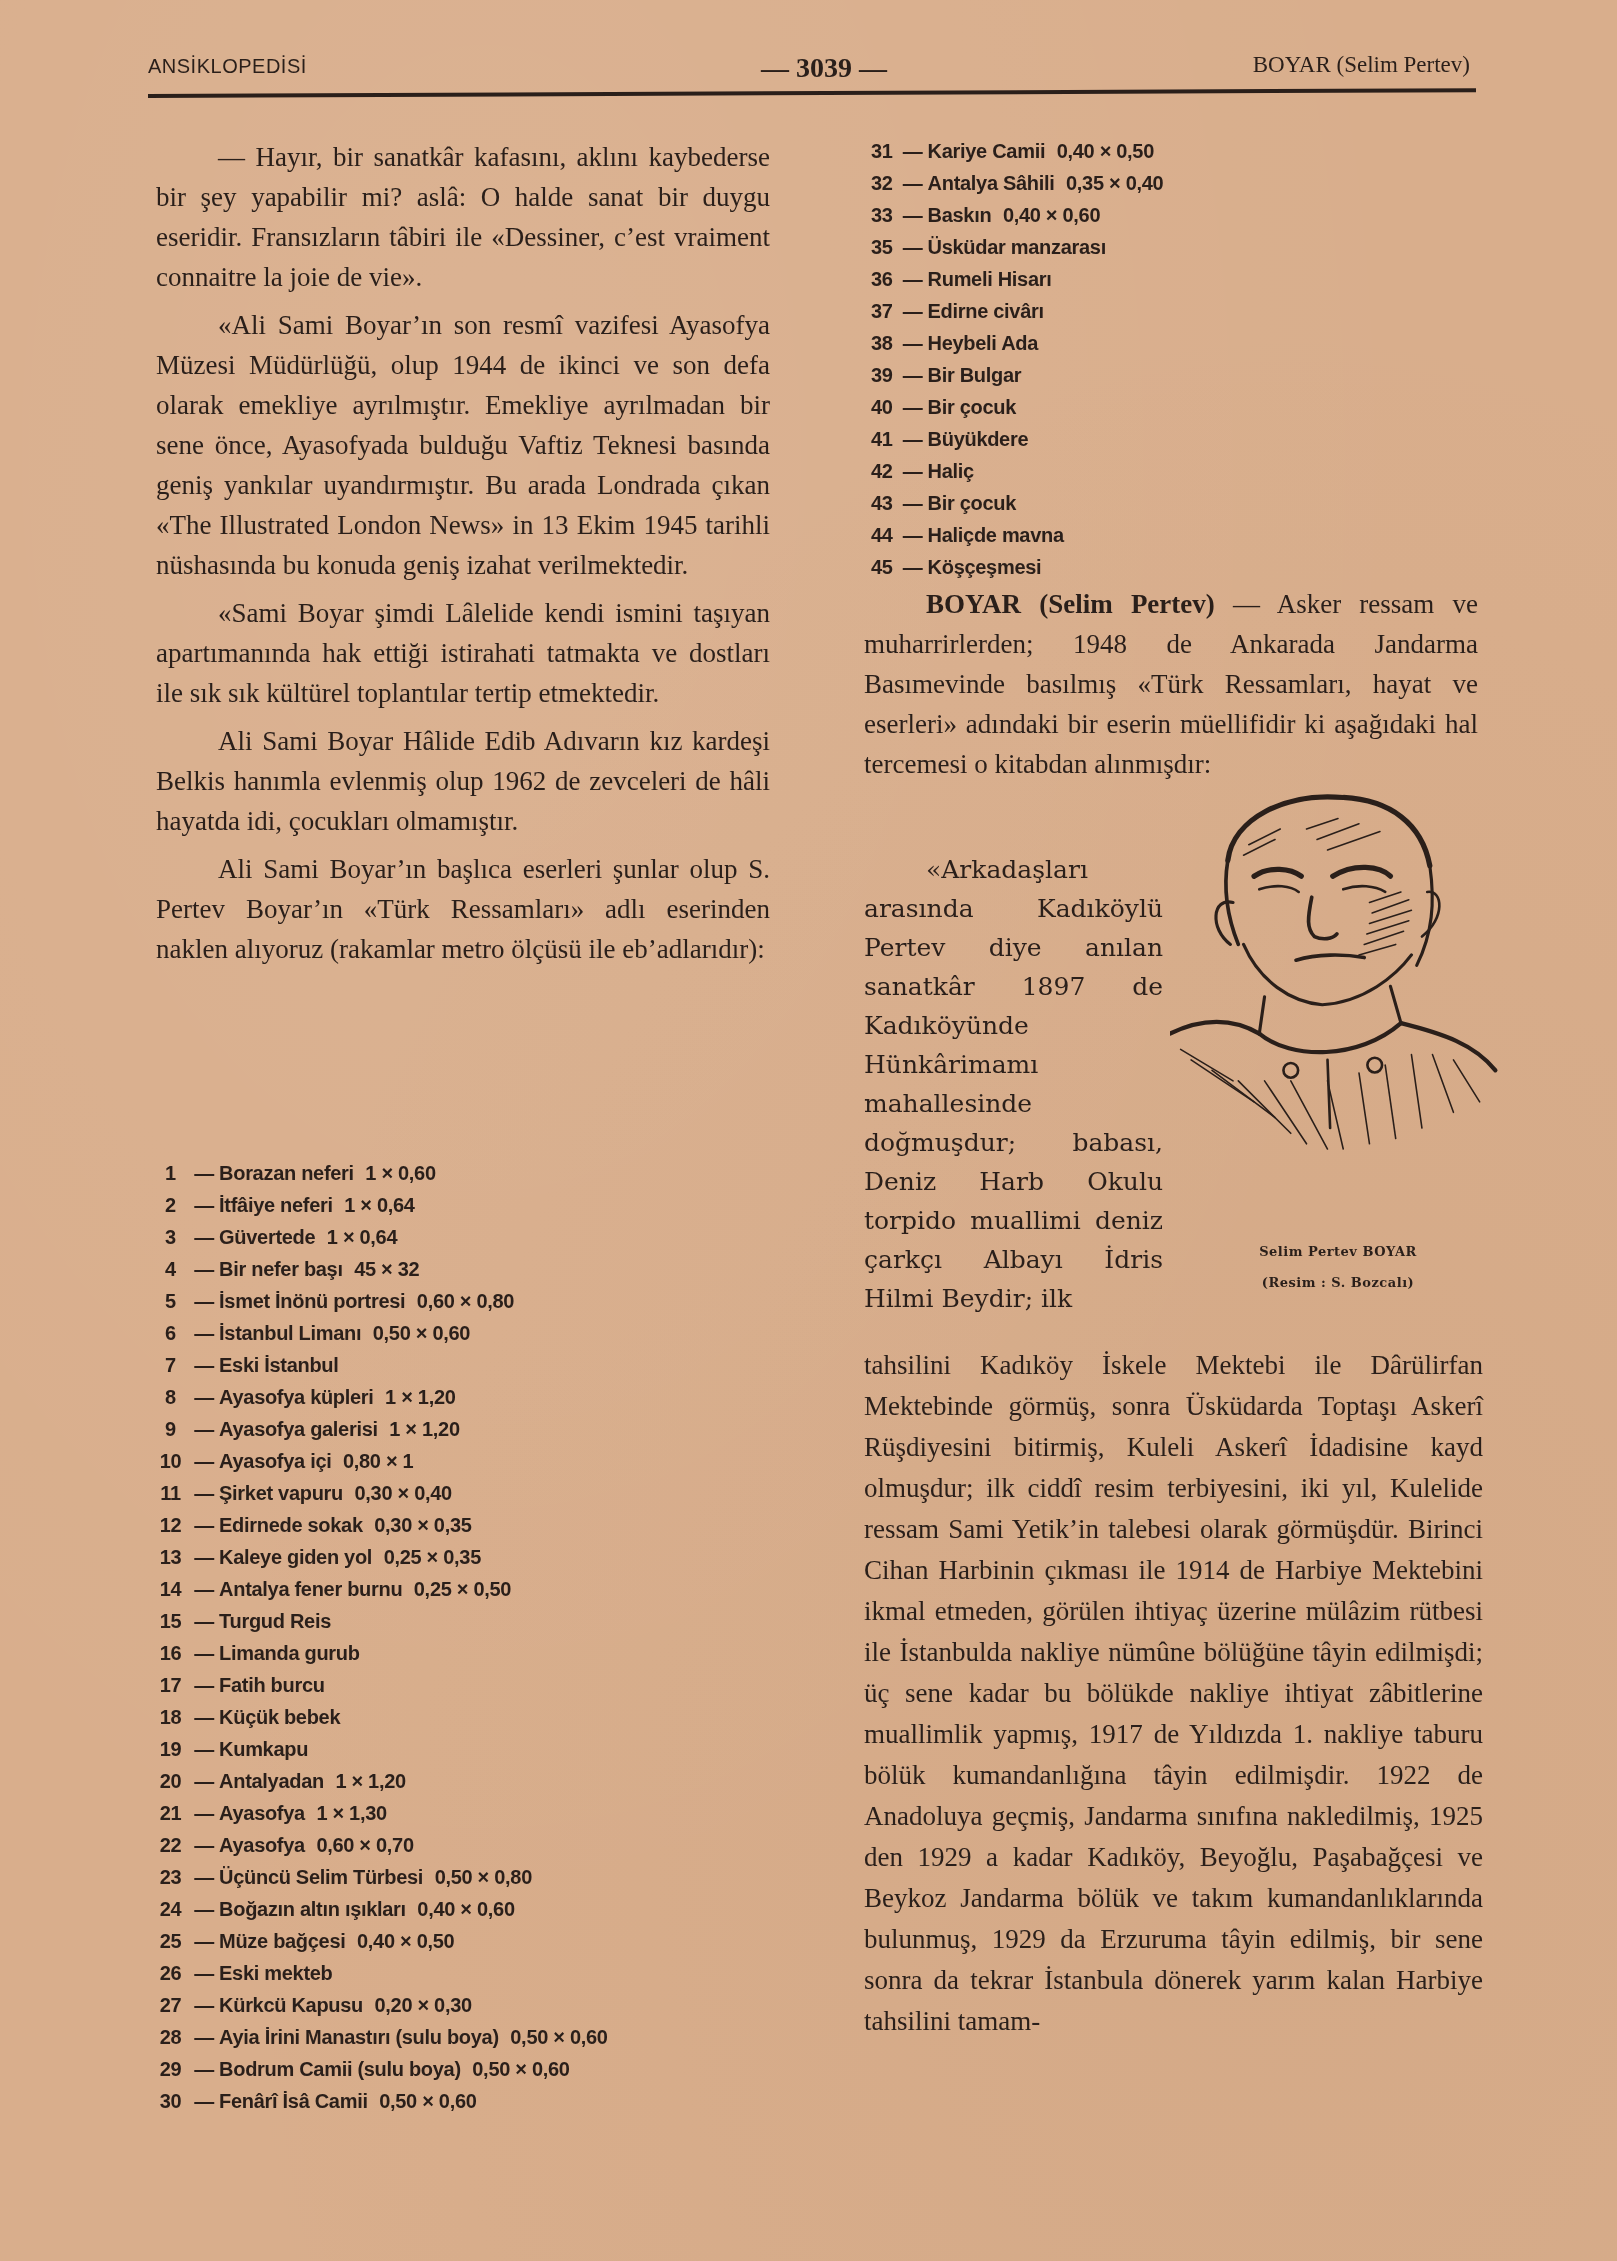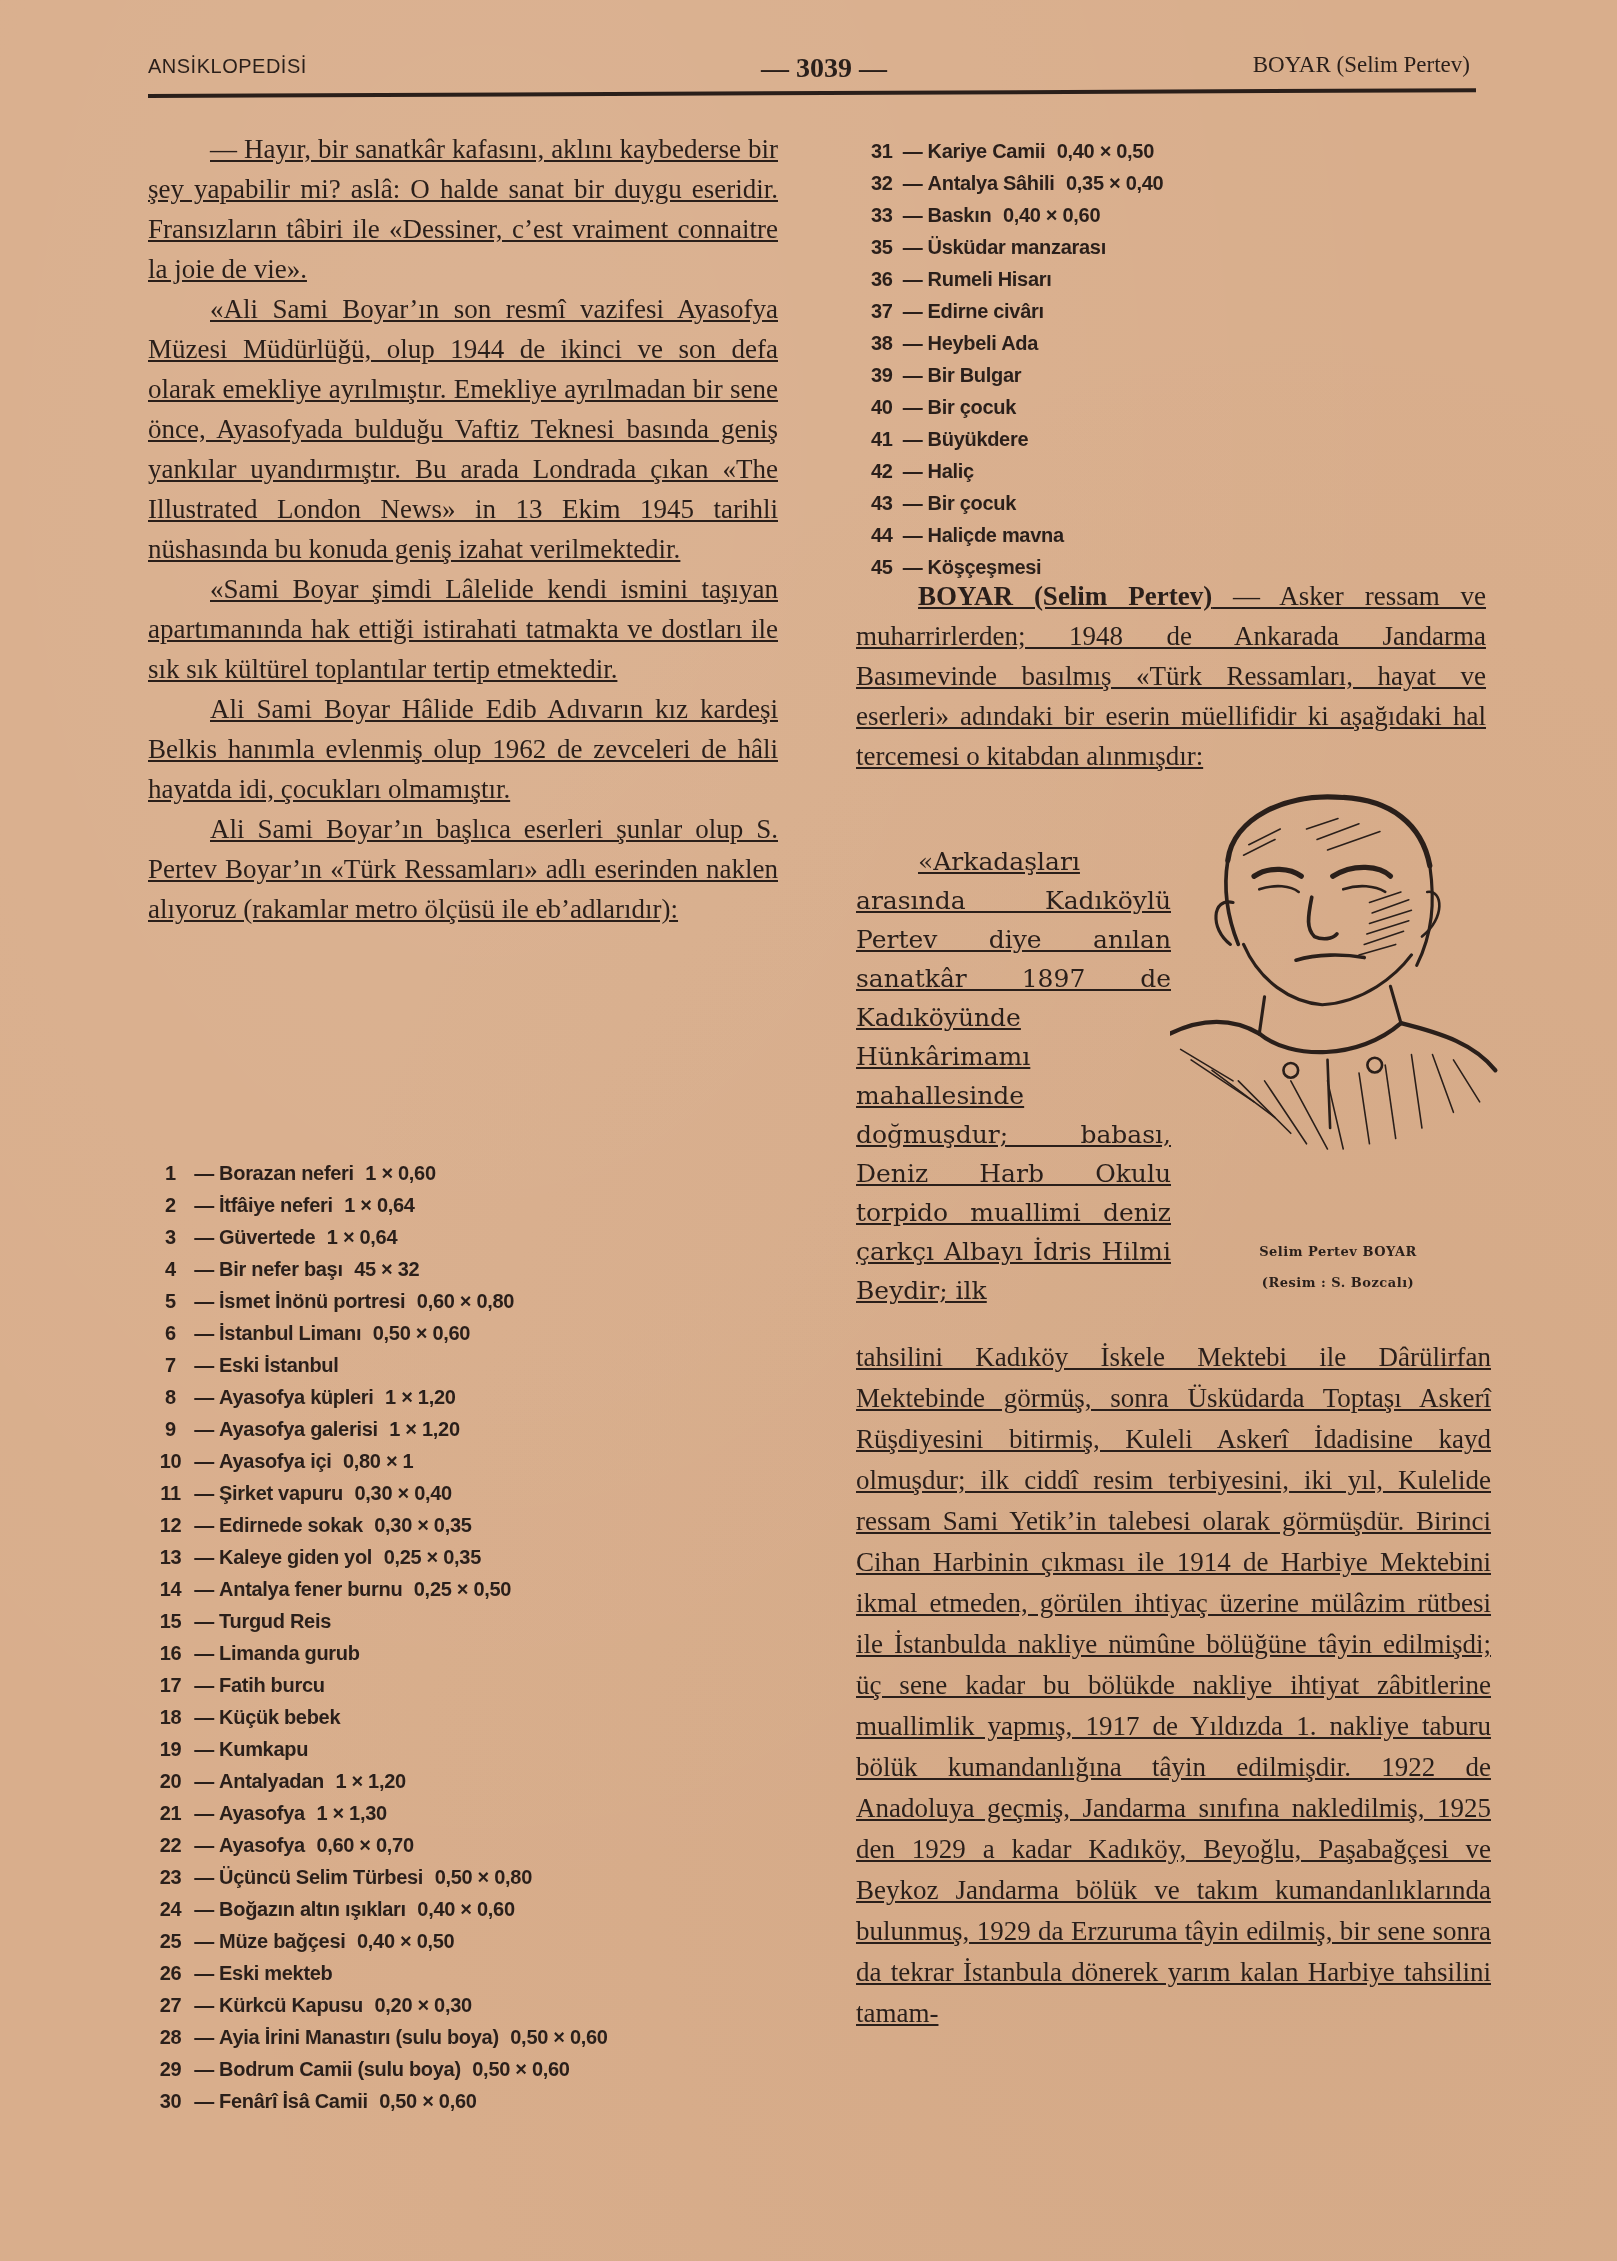--- a/index.html
+++ b/index.html
@@ -14,21 +14,21 @@
   }
   .page-header { position: absolute; left: 148px; top: 52px; width: 1322px; height: 42px; }
   .hdr-left { position: absolute; left: 0; top: 3.1px; font-size: 20px; letter-spacing: 0.5px; font-family: Liberation Sans, sans-serif; }
   .hdr-center { position: absolute; left: 577px; top: 0; font-size: 28px; font-weight: bold; font-family: "Liberation Serif", serif; margin-left: 36px; }
   .hdr-right { position: absolute; right: 0; top: 0; font-size: 23px; font-family: "Liberation Serif", serif; }
   .hdr-rule { position: absolute; left: 148px; top: 94px; width: 1328px; height: 3.7px; background: #2a1f1a; transform: rotate(-0.25deg); transform-origin: left center; }
 
   .col { position: absolute; }
   .col-left { left: 148px; top: 129px; width: 630px; }
 
-  .body-p { font-size: 27px; line-height: 40px; margin: 0; text-align: justify; font-family: "Liberation Serif", serif; text-decoration: underline; }
+  .body-p { font-size: 27px; line-height: 40px; margin: 8px; text-align: justify; font-family: "Liberation Serif", serif; }
   .body-p.indent { text-indent: 62px; }
   .body-p.last { text-align-last: left; }
 
   .works-list { list-style: none; margin: 0; padding: 0; }
   .works-list li { font-family: "Liberation Sans", sans-serif; font-weight: bold; font-size: 20px; line-height: 32px; white-space: nowrap; letter-spacing: -0.3px; }
   .works-list .num { display: inline-block; width: 37px; text-align: center; }
   .works-list .dash { margin: 0 5.2px; }
   .works-list .dims { margin-left: 11.5px; }
 
   .left-list { position: absolute; left: 152px; top: 1157px; }

